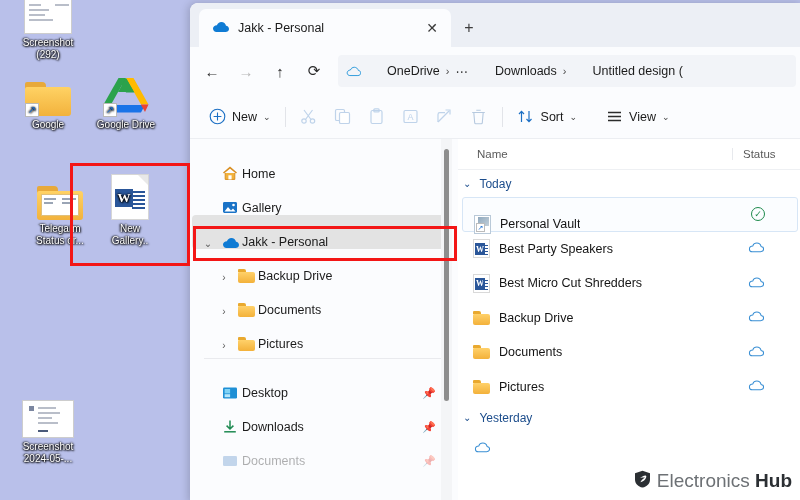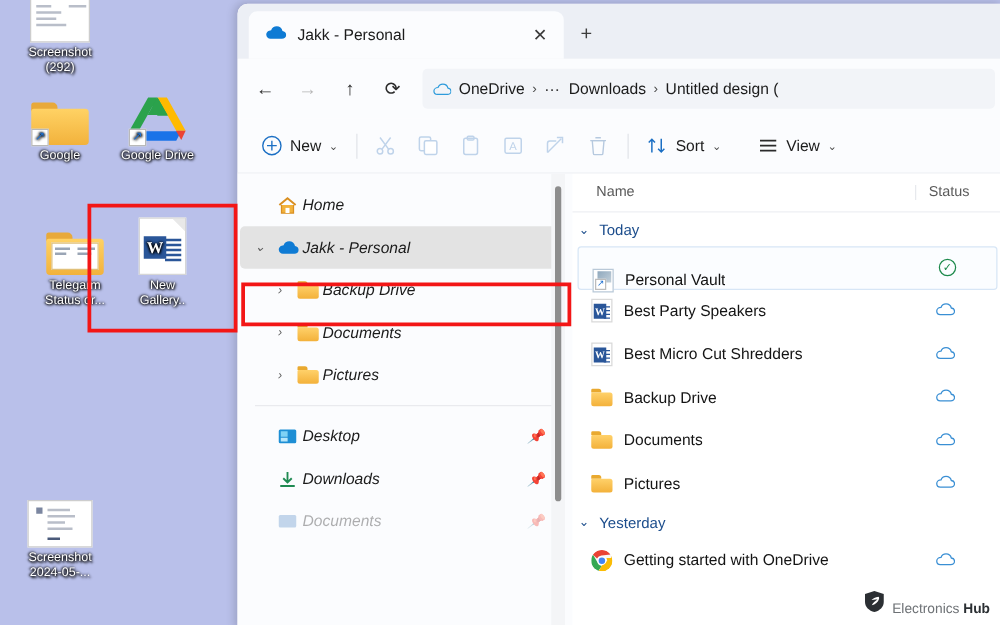--- a/index.html
+++ b/index.html
@@ -142,21 +142,21 @@
   .navbtn.disabled { color: #b6b6b6; }
   #breadcrumb {
     flex: 1; height: 32px; margin-left: 6px;
     background: #f2f4f8; border-radius: 4px;
     display: flex; align-items: center;
     padding: 0 8px; gap: 6px;
     font-size: 12.5px; color: #1b1b1b;
     overflow: hidden; white-space: nowrap;
   }
   #breadcrumb .sep { color: #4a4a4a; font-size: 11px; }
-  #breadcrumb .crumb { white-space: nowrap; }
+  #breadcrumb .crumb { white-space: nowrap; margin-left: 20px; }
   #breadcrumb .dots { color: #3a3a3a; letter-spacing: 1px; }
 
   
   #toolbar {
     height: 44px; background: #fbfcfe; flex: none;
     display: flex; align-items: center; padding: 0 10px;
     border-bottom: 1px solid #eceef2;
   }
   .tb-item {
     height: 30px; border-radius: 4px;
@@ -170,25 +170,24 @@
 
   
   #wbody { flex: 1; display: flex; min-height: 0; background: #fbfcfe; }
 
   
   #navpane {
     width: 268px; flex: none; position: relative;
     background: #fbfcfe; padding-top: 8px; overflow: hidden;
   }
   .nav-item {
-    height: 34px; display: flex; align-items: center;
+    height: 34px; display: flex; align-items: flex-end;
     padding-left: 6px; padding-right: 14px;
     font-size: 12.5px; color: #1b1b1b; border-radius: 4px;
     margin: 0 8px 0 2px;
-    font-style: italic;
   }
   .nav-item.selected { background: #e3e3e3; }
   .nav-chev {
     width: 20px; flex: none; text-align: center;
     color: #5d5d5d; font-size: 10px;
   }
   .nav-ico { width: 24px; flex: none; display: flex; align-items: center; justify-content: center; }
   .nav-lbl { white-space: nowrap; }
   .nav-pin { margin-left: auto; color: #8a8a8a; font-size: 11px; }
   .nav-sep { height: 1px; background: #e9eaee; margin: 7px 16px 7px 14px; }
@@ -271,22 +270,22 @@
   }
   .fi-vault .sw {
     position:absolute; right:1px; top:1px; width:11px; height:9px;
     background:linear-gradient(135deg,#8fa8bd,#c3d0da);
   }
   .fi-chrome { width:17px; height:17px; border-radius:50%; overflow:hidden; position:relative; }
 
   
   #watermark {
     position: absolute; right: 8px; bottom: 7px;
-    display: flex; align-items: flex-end; gap: 6px;
-    font-size: 11px; color: #6d7175; z-index: 60;
+    display: flex; align-items: flex-start; gap: 6px;
+    font-size: 19px; color: #6d7175; z-index: 60;
     font-family: "Liberation Sans", sans-serif;
   }
   #watermark b { color: #2b2f33; }
 </style>
 </head>
 <body>
 
 <div id="desktop">
 
   <div class="desk-icon" style="left:4px; top:-14px;">
@@ -513,20 +512,31 @@
         <span class="nav-ico">
           <svg width="16" height="15" viewBox="0 0 16 15">
             <path d="M1.5 7L8 1.6 14.5 7" fill="none" stroke="#d98f22" stroke-width="1.6"></path>
             <path d="M3.2 7v6.4h9.6V7" fill="#f2b23c" stroke="#d98f22" stroke-width="1"></path>
             <rect x="6.4" y="9.3" width="3.2" height="4.1" fill="#fff"></rect>
           </svg>
         </span>
         <span class="nav-lbl">Home</span>
       </div>
 
+      <div class="nav-item">
+        <span class="nav-chev"></span>
+        <span class="nav-ico">
+          <svg width="16" height="15" viewBox="0 0 16 15">
+            <rect x="1" y="2" width="14" height="11" rx="1.4" fill="#1a73c7"></rect>
+            <path d="M2.5 11.5L6 7l3 3.5L11 8.6l2.5 2.9z" fill="#fff"></path>
+            <circle cx="11.5" cy="5" r="1.3" fill="#fff"></circle>
+          </svg>
+        </span>
+        <span class="nav-lbl">Gallery</span>
+      </div>
 
       <div class="nav-item selected">
         <span class="nav-chev">⌄</span>
         <span class="nav-ico">
           <svg width="17" height="12" viewBox="0 0 17 12">
             <path d="M4.4 11h9.1c1.9 0 3.5-1.4 3.5-3.1 0-1.6-1.3-2.9-3-3.1C13.6 2.6 11.7 1 9.4 1 7.3 1 5.5 2.3 4.9 4.2 2.8 4.3 1 5.8 1 7.6 1 9.5 2.5 11 4.4 11z" fill="#0f7bd4"></path>
           </svg>
         </span>
         <span class="nav-lbl">Jakk - Personal</span>
       </div>
@@ -713,33 +723,20 @@
           </span>
         </div>
       </div>
 
       <div class="group-hdr">
         <span class="gch">⌄</span>
         <span>Yesterday</span>
       </div>
 
       <div class="row">
-        <div class="r-name">
-          <span class="fi fi-chrome">
-            <svg width="17" height="17" viewBox="0 0 17 17">
-              <circle cx="8.5" cy="8.5" r="8.5" fill="#f7f7f7"></circle>
-              <path d="M8.5 0a8.5 8.5 0 017.4 4.3H8.5a4.2 4.2 0 00-3.7 2.2L1.6 2.9A8.5 8.5 0 018.5 0z" fill="#ea4335" transform="rotate(-5 8.5 8.5)"></path>
-              <path d="M1.2 3.3l3.6 6.2A4.2 4.2 0 008.5 12.7l-2.9 4.1A8.5 8.5 0 011.2 3.3z" fill="#34a853"></path>
-              <path d="M15.9 4.3A8.5 8.5 0 016 16.8l3.6-6.2A4.2 4.2 0 0012.7 8.5a4.2 4.2 0 00-.6-2.2h3.8z" fill="#fbbc05"></path>
-              <circle cx="8.5" cy="8.5" r="3.6" fill="#fff"></circle>
-              <circle cx="8.5" cy="8.5" r="2.6" fill="#4285f4"></circle>
-            </svg>
-          </span>
-          <span class="r-lbl">Getting started with OneDrive</span>
-        </div>
         <div class="r-status">
           <span class="cloud">
             <svg width="16" height="11" viewBox="0 0 17 12">
                 <path d="M4.4 10.6h9.1c1.8 0 3.3-1.3 3.3-2.9 0-1.5-1.2-2.7-2.8-2.9C13.5 2.7 11.6 1.2 9.4 1.2 7.4 1.2 5.6 2.5 5 4.3 3 4.4 1.3 5.8 1.3 7.5c0 1.8 1.4 3.1 3.1 3.1z" fill="none" stroke="#3a8fd4" stroke-width="1.1"></path>
               </svg>
           </span>
         </div>
       </div>
     </div>
   </div>

